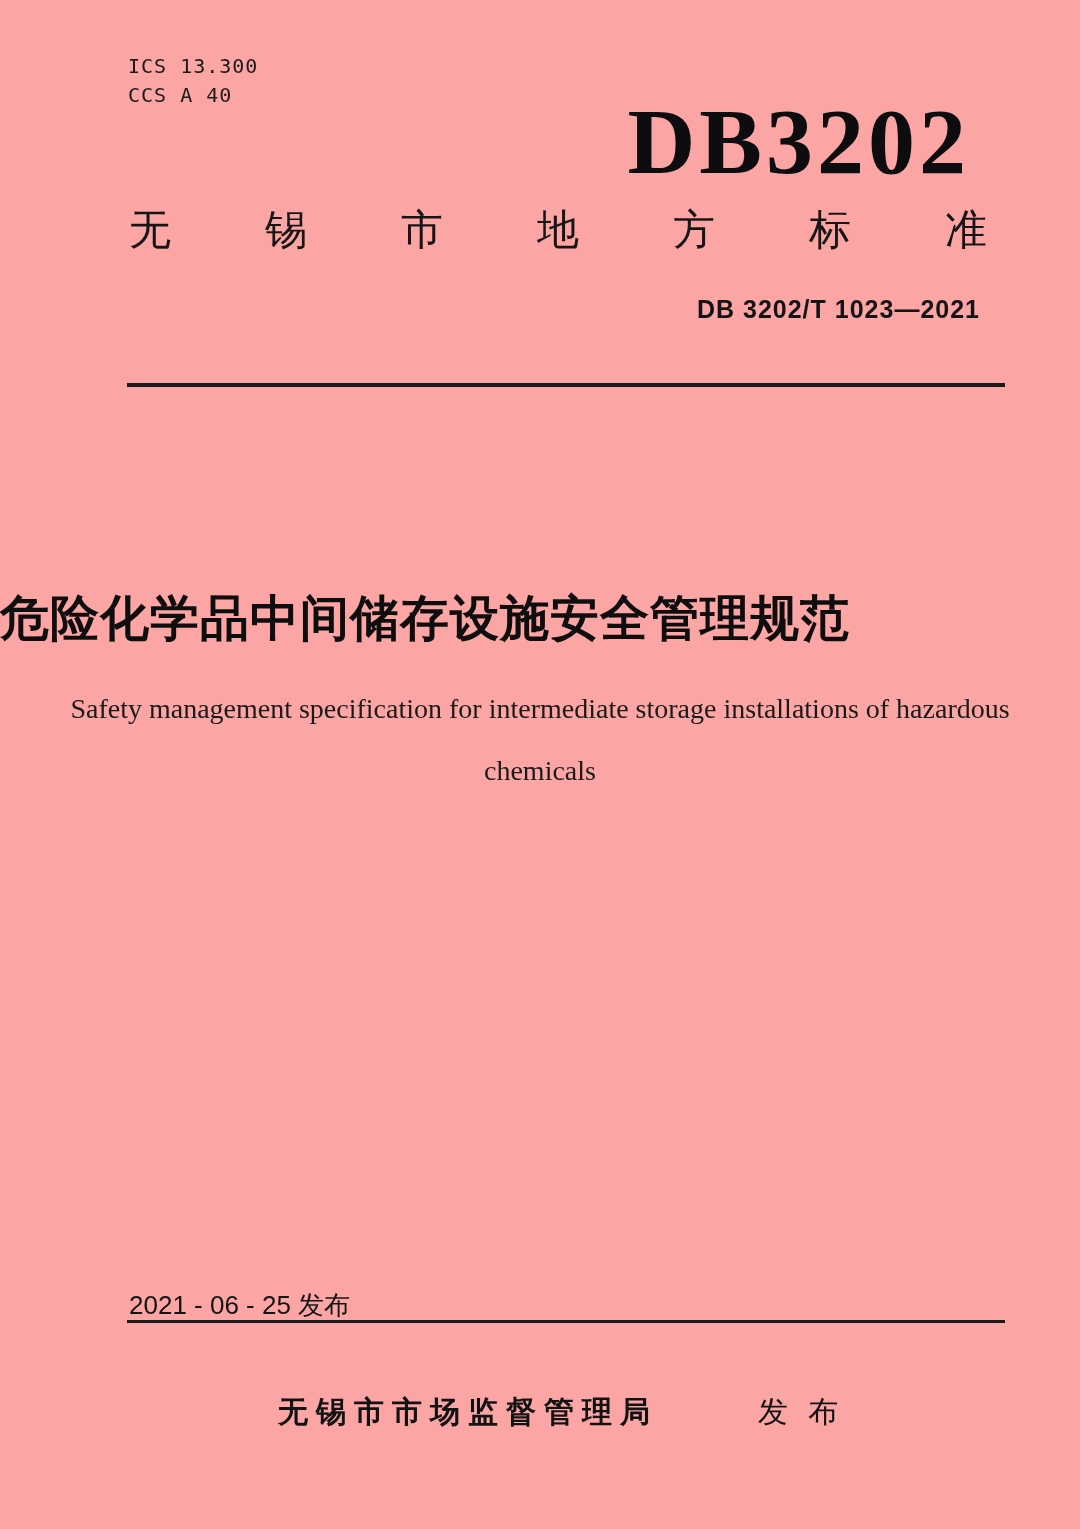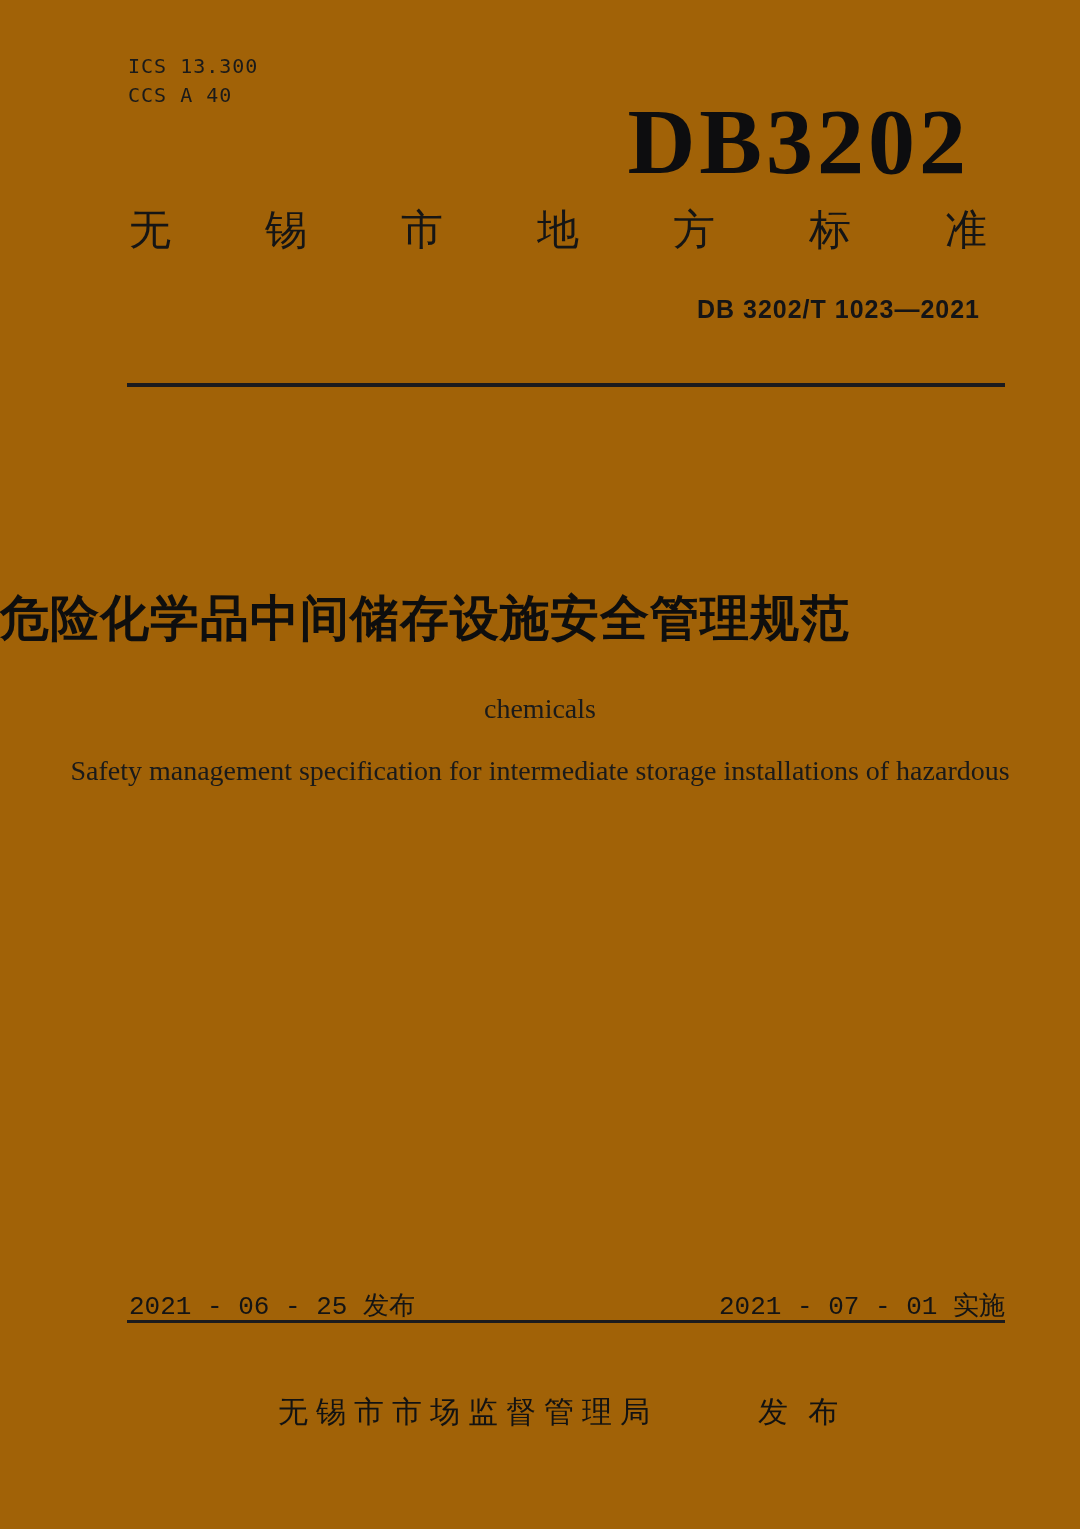--- a/index.html
+++ b/index.html
@@ -1,21 +1,21 @@
 <!DOCTYPE html>
 <html><head>
 <meta charset="utf-8">
 <style>
   * { margin: 0; padding: 0; box-sizing: border-box; }
   html, body { background: #ffffff; }
   .page {
     position: relative;
     width: 1080px;
     height: 1529px;
-    background: #a16207;
+    background: #fca5a5;
     color: #111111;
     font-family: "Liberation Sans", sans-serif;
     overflow: hidden;
     margin: 0 auto;
   }
   .ics-block {
     position: absolute;
     left: 128px;
     top: 52px;
     font-family: "DejaVu Sans Mono", monospace;
@@ -89,33 +89,32 @@
   .dates-row {
     position: absolute;
     left: 129px;
     top: 1288px;
     width: 876px;
     display: flex;
     justify-content: space-between;
     font-size: 26px;
     font-weight: 500;
     color: #141414;
-    font-family: Liberation Mono, monospace;
   }
   .publisher-row {
     position: absolute;
     left: 278px;
     top: 1392px;
     display: flex;
     align-items: baseline;
     gap: 100px;
     font-size: 30px;
     color: #121212;
   }
-  .publisher-name { letter-spacing: 8px; }
+  .publisher-name { letter-spacing: 8px; font-weight: bold; }
   .publish-label  { letter-spacing: 6px; }
 </style>
 </head>
 <body>
 
 <div class="page">
 
   <div class="ics-block">
     <div>ICS 13.300</div>
     <div>CCS A 40</div>
@@ -133,27 +132,26 @@
     <span>准</span>
   </div>
 
   <div class="std-number">DB 3202/T 1023—2021</div>
 
   <div class="rule rule-top"></div>
 
   <div class="title-zh">危险化学品中间储存设施安全管理规范</div>
 
   <div class="title-en">
+    <div>Safety management specification for intermediate storage installations of hazardous</div>
     <div>chemicals</div>
-    <div>Safety management specification for intermediate storage installations of hazardous</div>
   </div>
 
   <div class="dates-row">
     <span>2021 - 06 - 25 发布</span>
-    <span>2021 - 07 - 01 实施</span>
   </div>
 
   <div class="rule rule-bottom"></div>
 
   <div class="publisher-row">
     <span class="publisher-name">无锡市市场监督管理局</span>
     <span class="publish-label">发 布</span>
   </div>
 
 </div>

